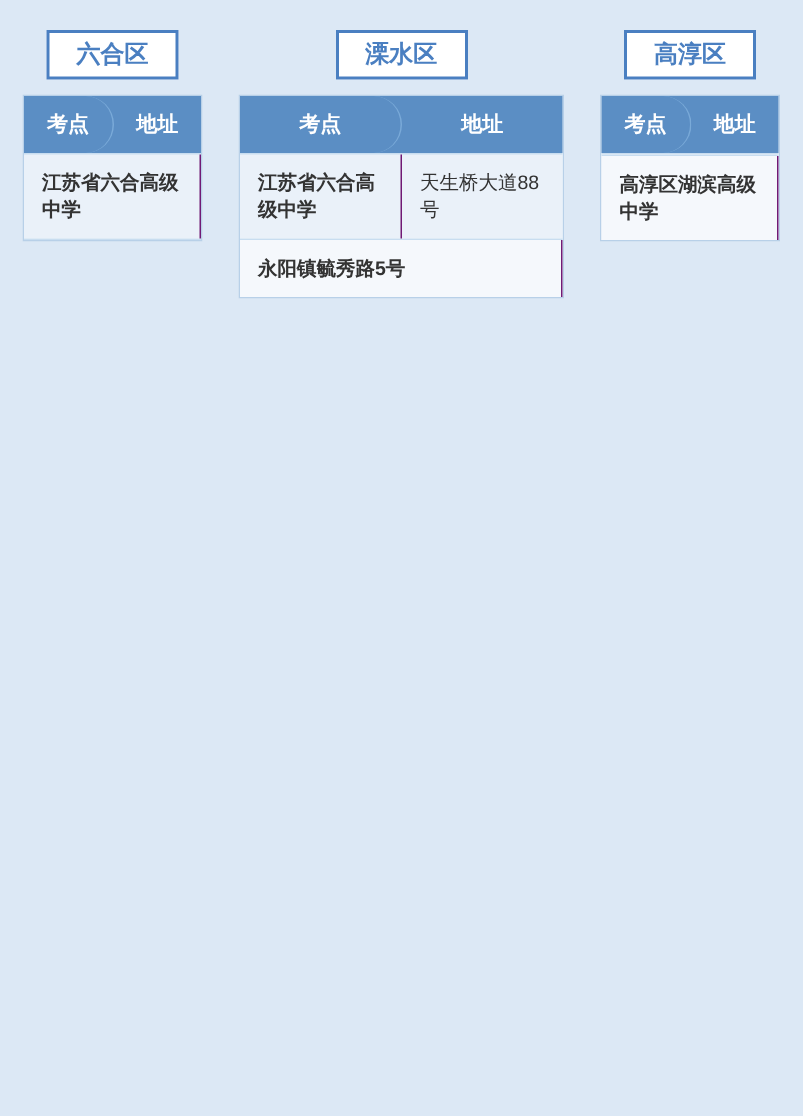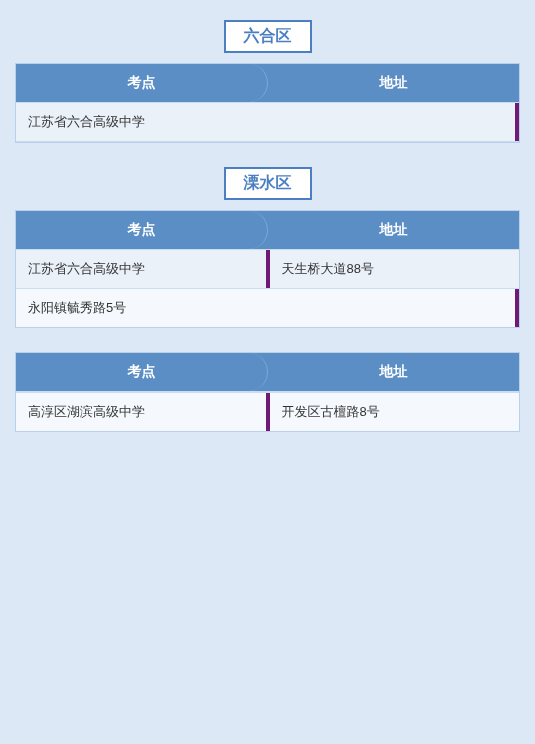--- a/index.html
+++ b/index.html
@@ -8,21 +8,21 @@
       min-height: 744px;
       background-color: #dce8f5;
       font-family: "Microsoft YaHei", "SimHei", sans-serif;
       font-size: 14px;
       color: #333;
     }
 
     .page-wrapper {
       padding: 20px 15px;
       display: flex;
-      flex-direction: column;
+      flex-direction: row;
       gap: 24px;
     }
 
     .section {
       display: flex;
       flex-direction: column;
       align-items: center;
     }
 
     .section-title-wrapper {
@@ -78,21 +78,22 @@
     }
 
     .table-row .col {
       flex: 1;
       padding: 10px 12px;
       font-size: 13px;
       color: #333;
     }
 
     .table-row .col:first-child {
-      border-right: 4px solid #701a75;
+      border-right: 1px solid #701a75;
+      font-weight: bold;
     }
   </style>
 </head>
 <body>
 
 <div class="page-wrapper">
 <div class="section">
       <div class="section-title-wrapper"><div class="section-title">六合区</div></div>
       <div class="table-container">
         <div class="table-header">
@@ -116,26 +117,26 @@
         <div class="table-row">
           <div class="col">江苏省六合高级中学</div>
           <div class="col">天生桥大道88号</div>
         </div>
         <div class="table-row">
           <div class="col">永阳镇毓秀路5号</div>
         </div>
       </div>
     </div>
     <div class="section">
+      <div class="section-title-wrapper"><div class="section-title">高淳区</div></div>
       <div class="table-container">
         <div class="table-header">
           <div class="col">考点</div>
           <div class="col">地址</div>
         </div>
         <div class="table-row">
         </div>
         <div class="table-row">
           <div class="col">高淳区湖滨高级中学</div>
-          <div class="col">开发区古檀路8号</div>
         </div>
       </div>
     </div>
   </div>
 
 </body></html>

